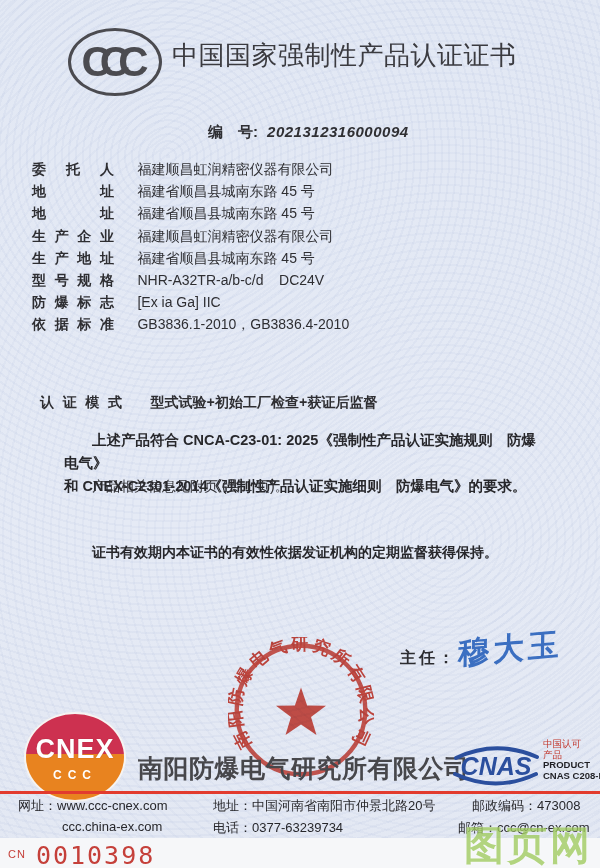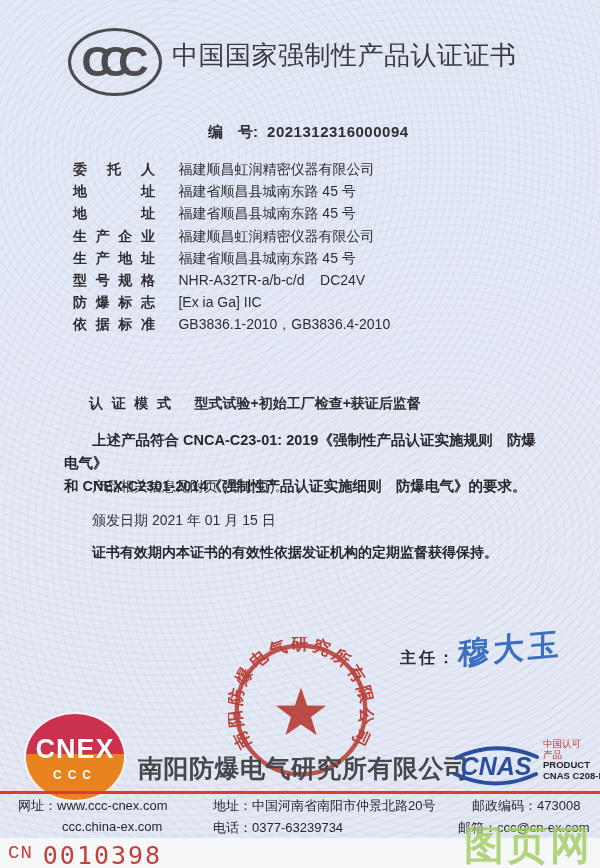--- a/index.html
+++ b/index.html
@@ -30,35 +30,35 @@
     font-family:"Liberation Sans",sans-serif;
   }
   .title{
     left:172px;top:38px;font-size:26px;font-weight:400;color:#3b3b40;
     letter-spacing:0.5px;white-space:nowrap;
   }
   .cert-no{
     left:0;top:106px;width:600px;text-align:center;
     font-size:15px;font-weight:700;color:#2f2f33;white-space:pre;
   }
-  .cert-no .num{margin-left:9px;letter-spacing:0.5px;}
+  .cert-no .num{margin-left:9px;letter-spacing:0.5px;font-style:italic;}
 
   
   .fields{left:0;top:158px;width:600px;}
   .frow{height:22.2px;line-height:22.2px;white-space:nowrap;}
   .flabel{
-    display:inline-block;vertical-align:top;margin-left:73px;width:82px;
+    display:inline-block;vertical-align:top;margin-left:32px;width:82px;
     font-size:14px;font-weight:700;color:#2e2e32;
     text-align:justify;text-align-last:justify;
   }
   .fvalue{
     display:inline-block;vertical-align:top;margin-left:19px;
     font-size:14px;color:#2e2e32;white-space:pre;
   }
-  .mode-row{left:16px;top:392px;width:544px;}
+  .mode-row{left:8px;top:392px;width:544px;font-family:Liberation Mono, monospace;}
   .mode-row .fvalue{font-weight:700;}
 
   
   .compliance{
     left:64px;top:429px;width:480px;font-size:14.5px;font-weight:700;
     color:#27272b;line-height:23px;
   }
   .compliance .l1{text-indent:28px;}
   .attach-note{left:92px;top:478px;font-size:14px;}
   .date-issued{left:92px;top:512px;font-size:14px;white-space:pre;}
@@ -101,21 +101,21 @@
   .ft{font-size:13px;color:#27272b;white-space:nowrap;}
   .ft1{left:18px;top:797px;}
   .ft2{left:62px;top:819px;}
   .ft3{left:213px;top:797px;}
   .ft4{left:213px;top:819px;}
   .ft5{left:472px;top:797px;}
   .ft6{left:458px;top:819px;}
 
   .bottom-strip{left:0;top:838px;width:600px;height:30px;background:#f6f7f9;}
   .serial{left:8px;top:841px;white-space:nowrap;color:#c5403a;}
-  .serial .pre{font-family:Liberation Mono, monospace;font-size:19px;vertical-align:6px;letter-spacing:1px;}
+  .serial .pre{font-family:Liberation Sans, sans-serif;font-size:11px;vertical-align:6px;letter-spacing:1px;}
   .serial .num{font-family:"DejaVu Sans Mono","Liberation Mono",monospace;font-size:25px;letter-spacing:2px;margin-left:10px;}
   .watermark{
     left:464px;top:818px;font-size:40px;font-weight:800;color:#9fcb5e;
     opacity:.78;letter-spacing:3px;white-space:nowrap;z-index:5;
     text-shadow:0 0 2px rgba(255,255,255,.8);
   }
 </style>
 </head>
 <body>
 
@@ -163,26 +163,25 @@
       <span class="fvalue">GB3836.1-2010，GB3836.4-2010</span>
     </div>
   </div>
 
   <div class="abs mode-row frow">
     <span class="flabel">认 证 模 式</span>
     <span class="fvalue">型式试验+初始工厂检查+获证后监督</span>
   </div>
 
   <div class="abs compliance">
-    <div class="l1">上述产品符合 CNCA-C23-01: 2019《强制性产品认证实施规则　防爆电气》</div>
+    <div class="l1">上述产品符合 CNCA-C23-01: 2025《强制性产品认证实施规则　防爆电气》</div>
     <div class="l2">和 CNEX-C2301-2014《强制性产品认证实施细则　防爆电气》的要求。</div>
   </div>
 
   <div class="abs attach-note">产品相关信息见附页 (共 1 页)。</div>
-  <div class="abs date-issued">颁发日期 2021 年 01 月 15 日</div>
   <div class="abs validity-note">证书有效期内本证书的有效性依据发证机构的定期监督获得保持。</div>
 
   <div class="abs director-label">主任：</div>
   <div class="abs signature">穆大玉</div>
 
   <svg class="abs stamp" viewBox="0 0 150 150">
     <circle cx="75" cy="75" r="66" fill="none" stroke="#d03a2e" stroke-width="4.5" opacity="0.9"></circle>
     <path id="stamp-arc" d="M 25.5 112.3 A 62 62 0 1 1 124.5 112.3" fill="none"></path>
     <text font-size="17.5" font-weight="700" fill="#d03a2e">
       <textPath href="#stamp-arc" startOffset="2" textLength="268" lengthAdjust="spacing">南阳防爆电气研究所有限公司</textPath>

